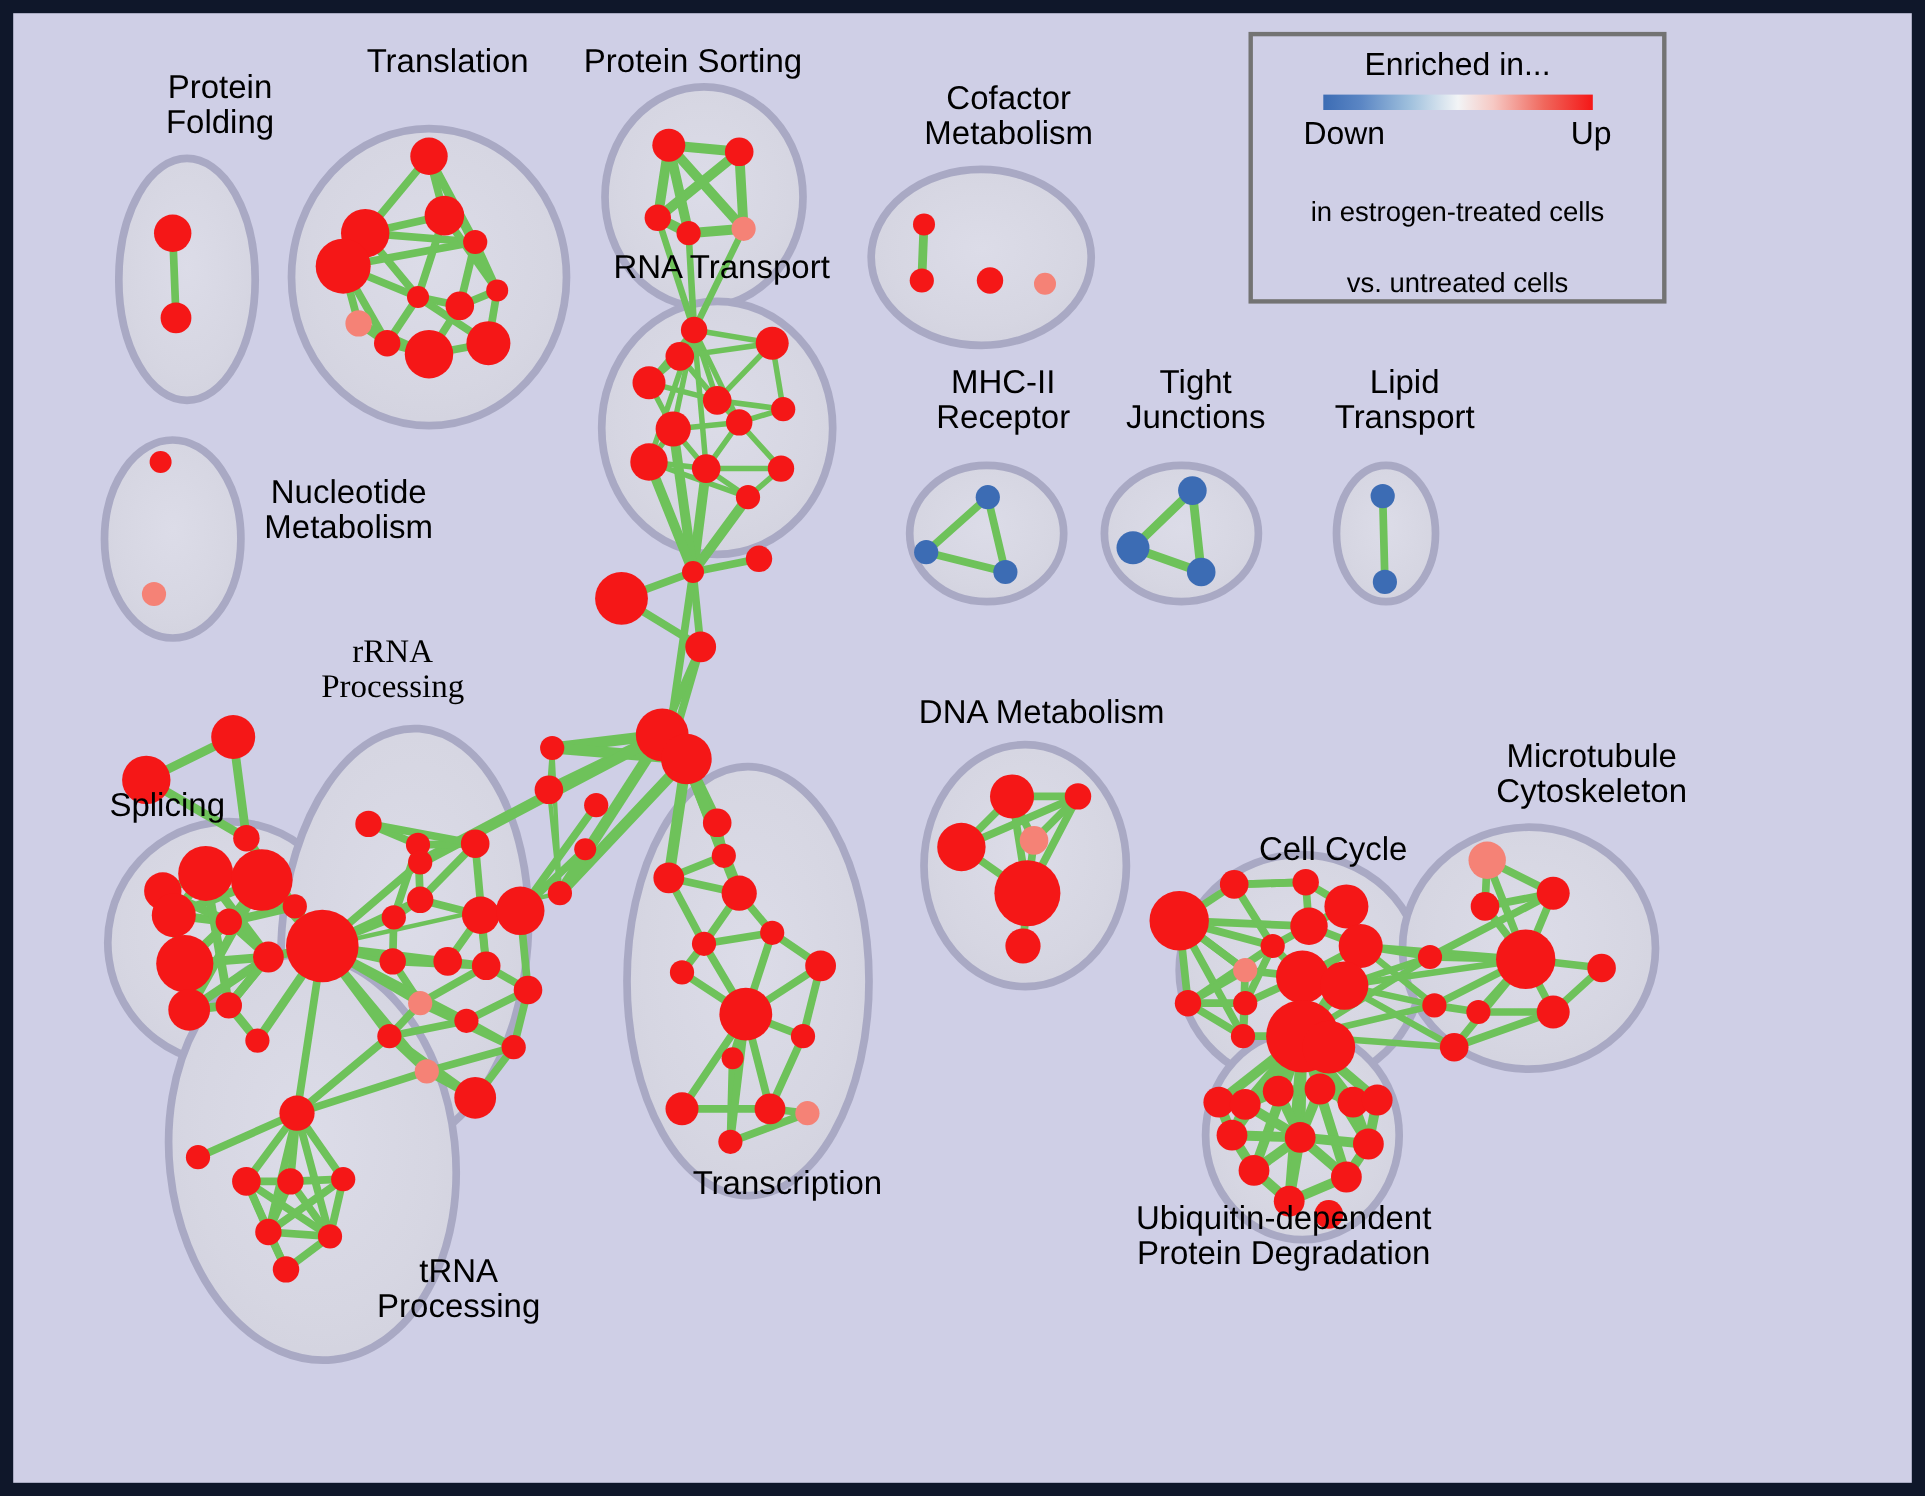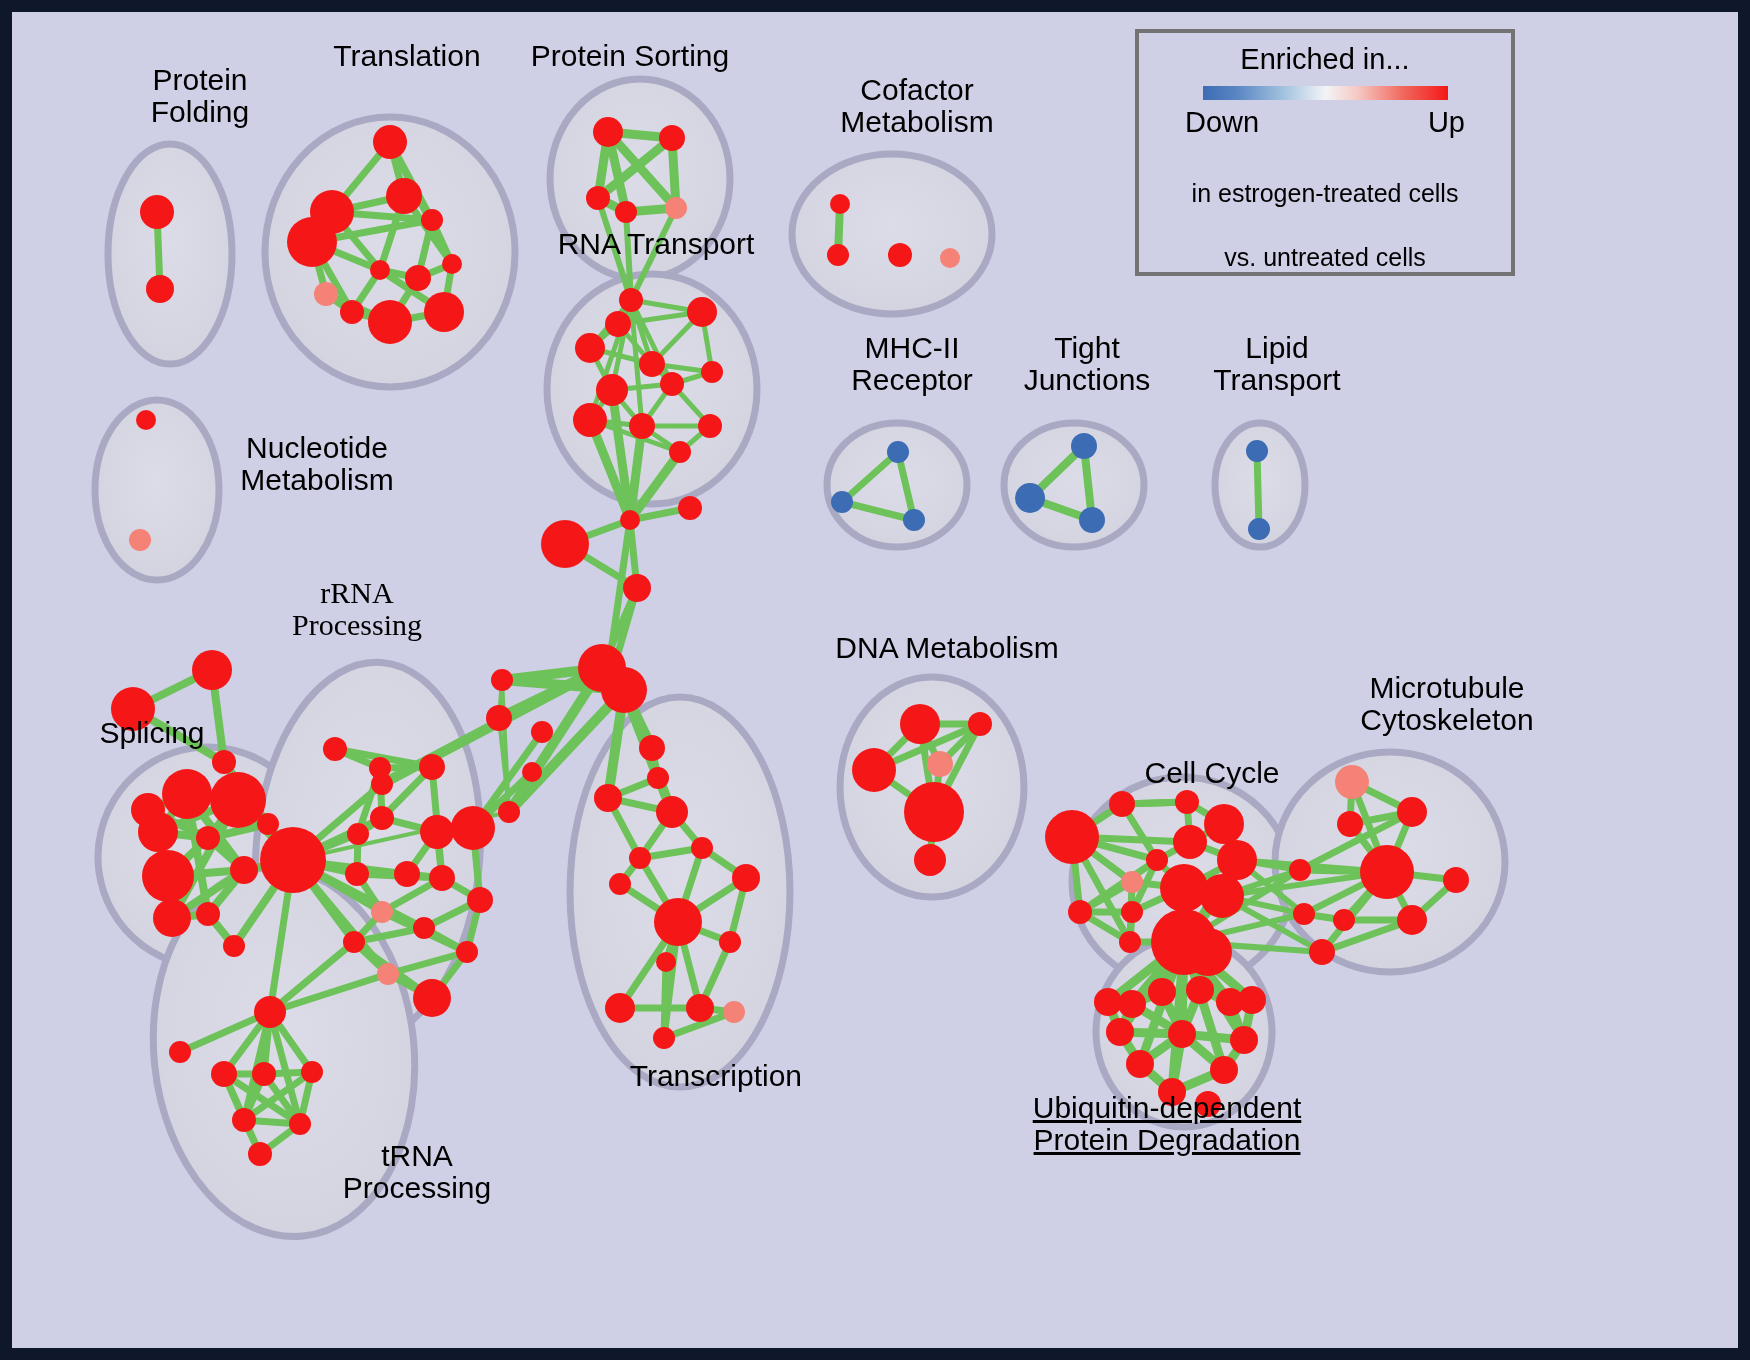--- a/index.html
+++ b/index.html
@@ -664,21 +664,21 @@
     <div class="cluster-label" style="left:45px;top:705px;width:190px;">Splicing</div>
     <div class="cluster-label" style="left:240px;top:565px;width:210px;font-family:Liberation Serif, serif;">rRNA
 Processing</div>
     <div class="cluster-label" style="left:300px;top:1128px;width:210px;">tRNA
 Processing</div>
     <div class="cluster-label" style="left:560px;top:1048px;width:230px;text-align:right;">Transcription</div>
     <div class="cluster-label" style="left:795px;top:620px;width:280px;text-align:center;">DNA Metabolism</div>
     <div class="cluster-label" style="left:1090px;top:745px;width:220px;">Cell Cycle</div>
     <div class="cluster-label" style="left:1290px;top:660px;width:290px;">Microtubule
 Cytoskeleton</div>
-    <div class="cluster-label" style="left:955px;top:1080px;width:400px;text-decoration:underline;">Ubiquitin-dependent
+    <div class="cluster-label" style="left:955px;top:1080px;width:400px;">Ubiquitin-dependent
 Protein Degradation</div>
 
     <div id="legend">
       <div id="legend-title">Enriched in...</div>
       <div id="legend-bar"></div>
       <div id="legend-ends">
         <span>Down</span>
         <span>Up</span>
       </div>
       <div id="legend-sub">

